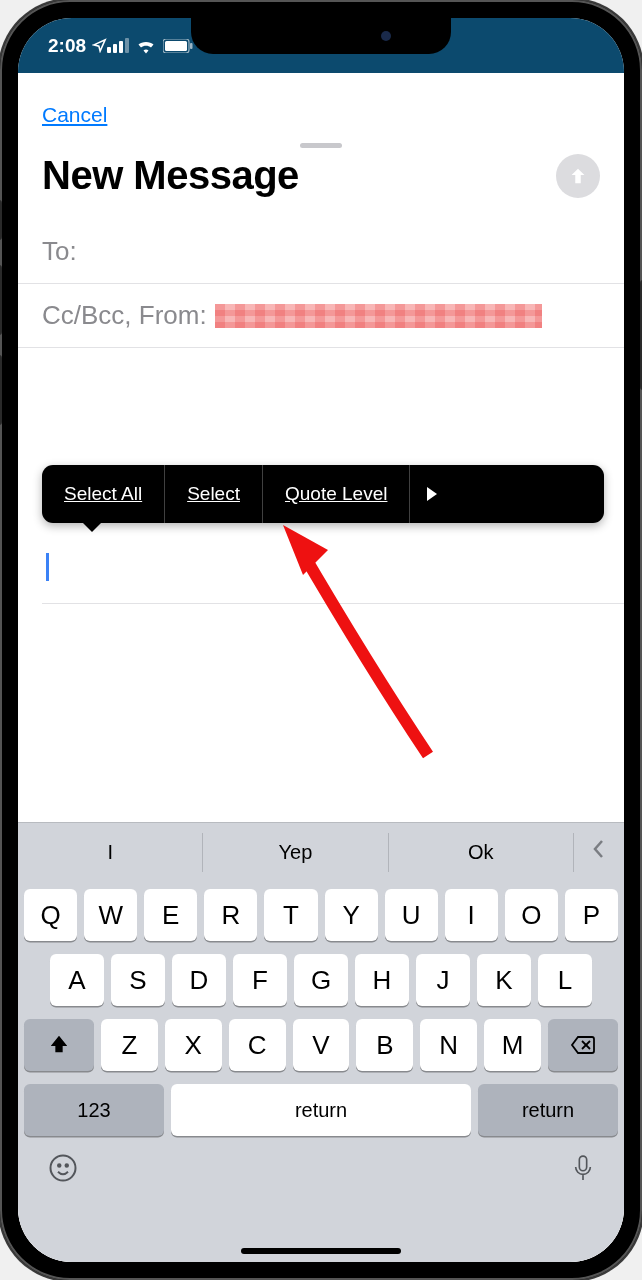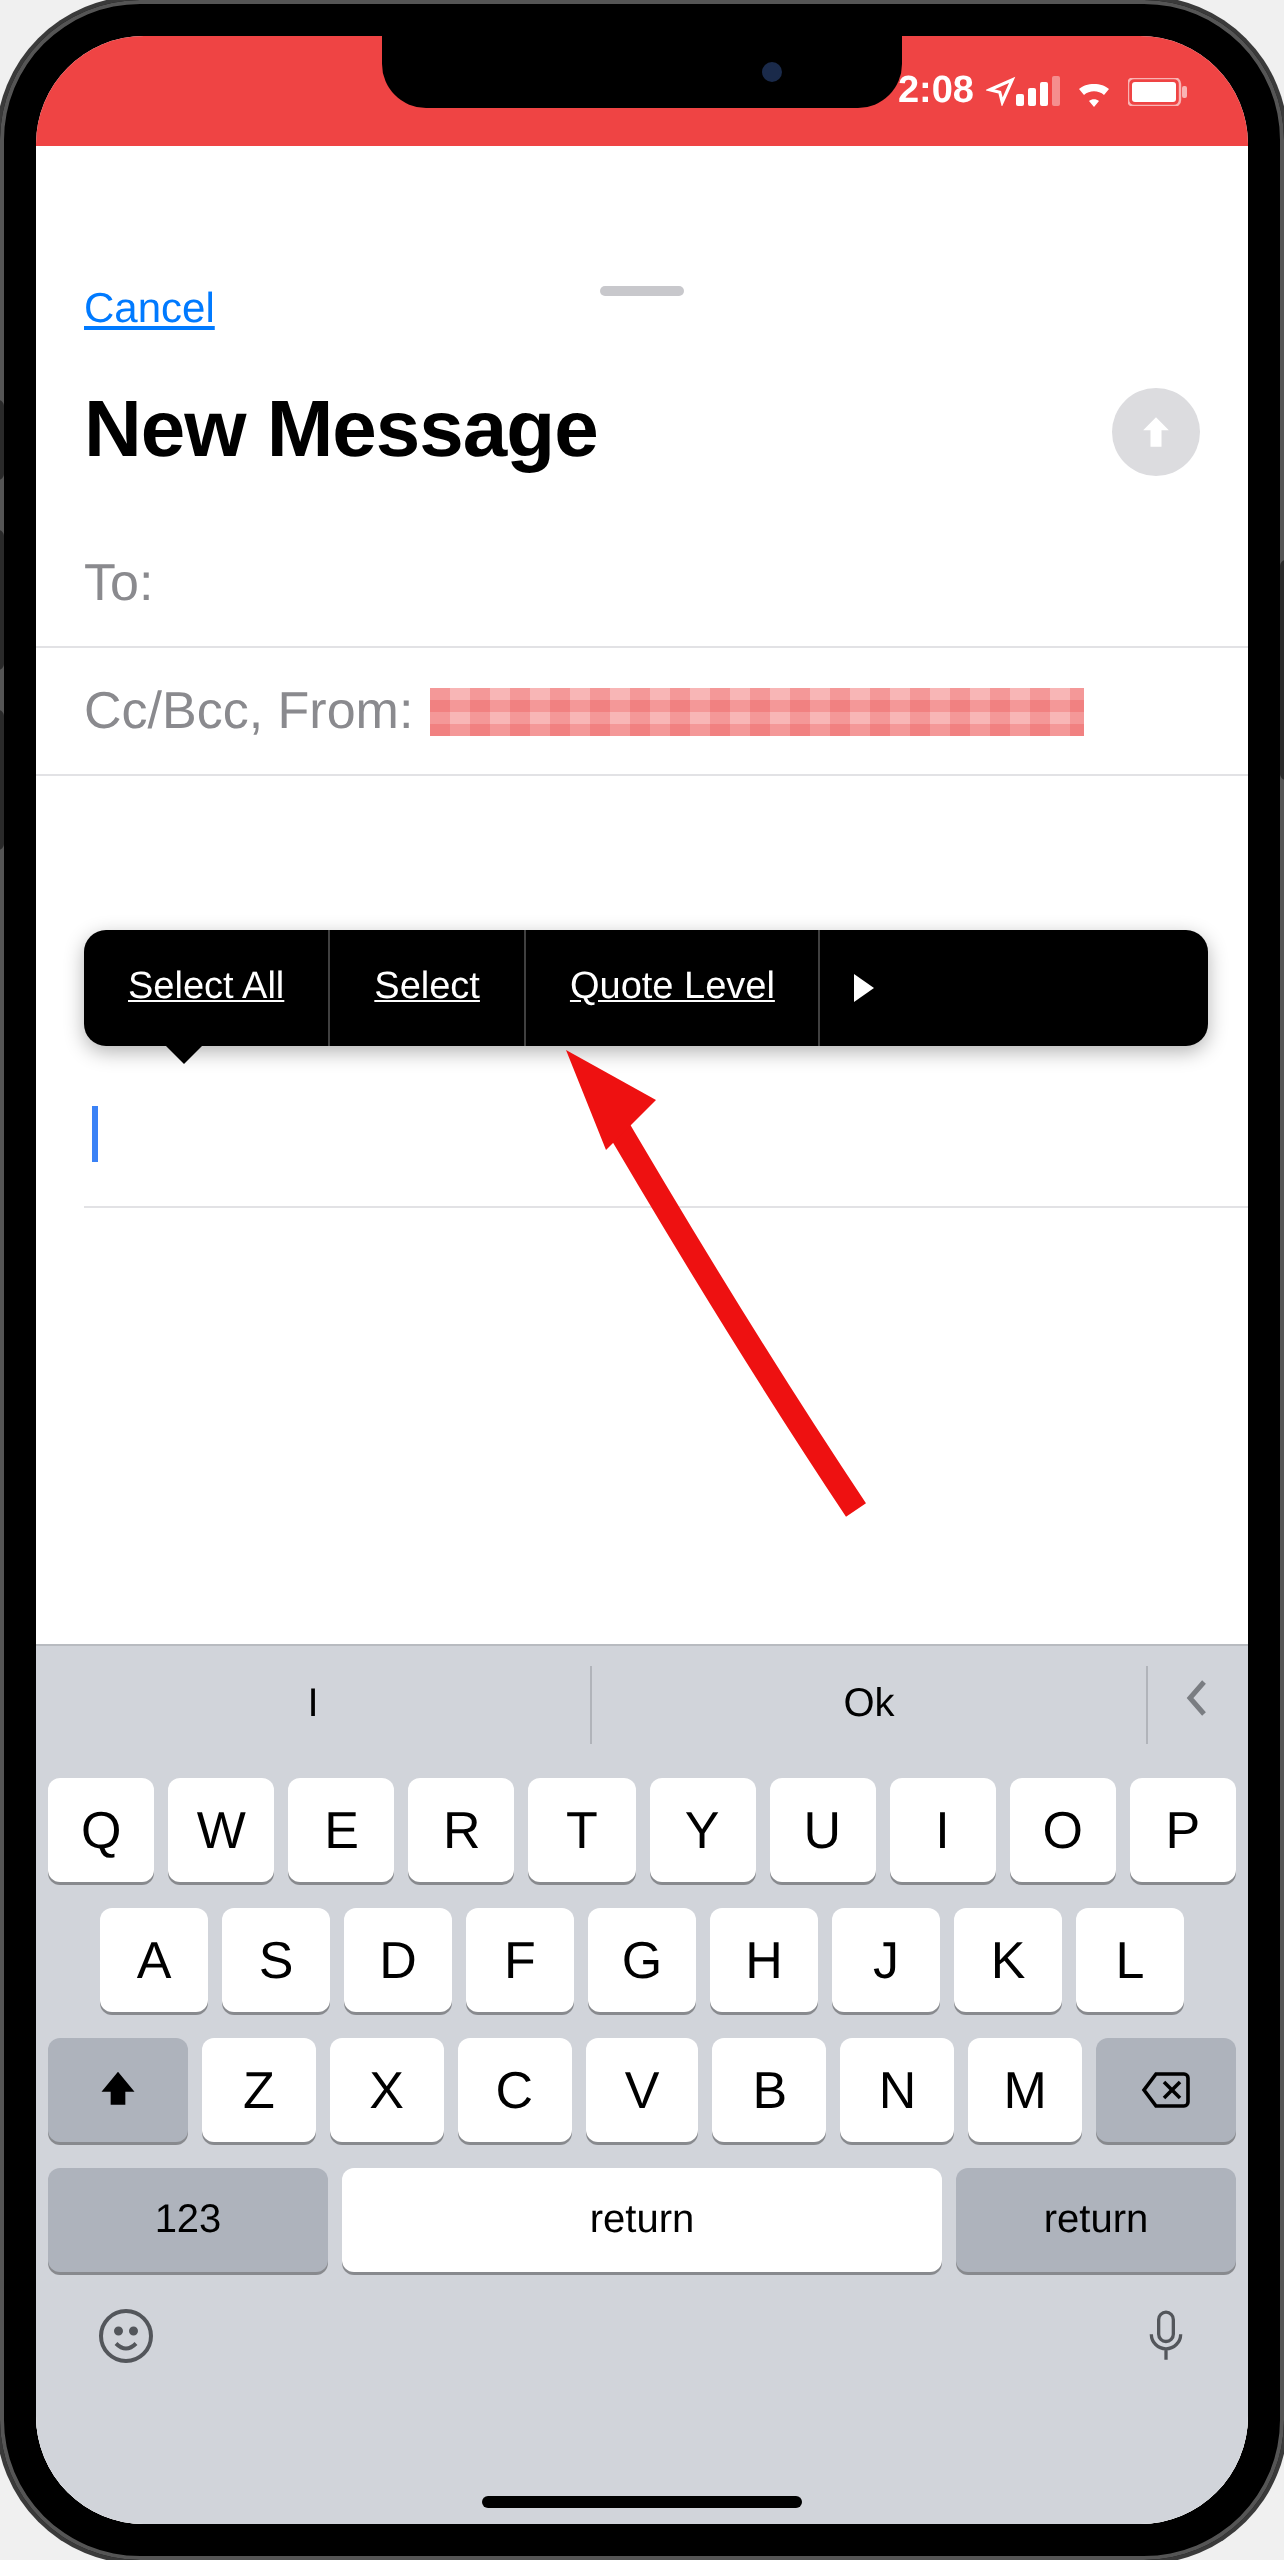--- a/index.html
+++ b/index.html
@@ -56,41 +56,40 @@
     width: 10px; height: 10px;
     background: #1a2a4a;
     border-radius: 50%;
   }
   .status-bar {
     position: absolute;
     top: 0;
     left: 0; right: 0;
     height: 55px;
     display: flex;
-    justify-content: flex-end;
+    justify-content: flex-start;
     align-items: center;
     padding: 0 30px;
     color: #fff;
     z-index: 50;
-    background: #ef4444;
+    background: #0c4a6e;
   }
   .status-left { display: flex; align-items: center; gap: 6px; font-weight: 600; font-size: 19px;}
   .status-right { display: flex; align-items: center; gap: 7px; }
   .signal-bars { display: flex; gap: 2px; align-items: flex-end; }
   .signal-bars span { width: 4px; background: #fff; border-radius: 1px;}
   .signal-bars span:nth-child(1){height:6px}.signal-bars span:nth-child(2){height:9px}.signal-bars span:nth-child(3){height:12px}.signal-bars span:nth-child(4){height:15px;opacity:.4}
   .content-area {
     position: absolute;
     top: 55px; left:0; right:0; bottom:0;
     background: #fff;
   }
   .grabber { width: 42px; height: 5px; background: #c8c8cc; border-radius: 3px; position: absolute; top: 70px; left: 50%; transform: translateX(-50%);}
   .compose-header {
     padding: 18px 24px 8px 24px;
-    margin-top: 40px;
   }
   .cancel-link {
     color: #007aff;
     font-size: 21px;
     text-decoration: underline;
   }
   .title-row {
     display: flex;
     justify-content: space-between;
     align-items: center;
@@ -343,20 +342,21 @@
             <polygon points="0,0 12,6 0,12" fill="#e11"></polygon>
           </marker>
         </defs>
         <path d="M180 240 Q120 150 50 30" stroke="#e11" stroke-width="12" fill="none"></path>
         <polygon points="35,10 80,35 55,60" fill="#e11"></polygon>
       </svg>
 
       <div class="keyboard">
         <div class="suggestion-bar">
           <div class="sugg">I</div>
+          <div class="sugg">Yep</div>
           <div class="sugg">Ok</div>
           <div class="sugg-close">
             <svg width="14" height="20" viewBox="0 0 14 20" fill="none" stroke="#7a7d82" stroke-width="2.5">
                 <polyline points="10,2 3,10 10,18"></polyline>
               </svg>
           </div>
         </div>
         <div class="key-rows">
           <div class="key-row">
             <div class="key">Q</div>

